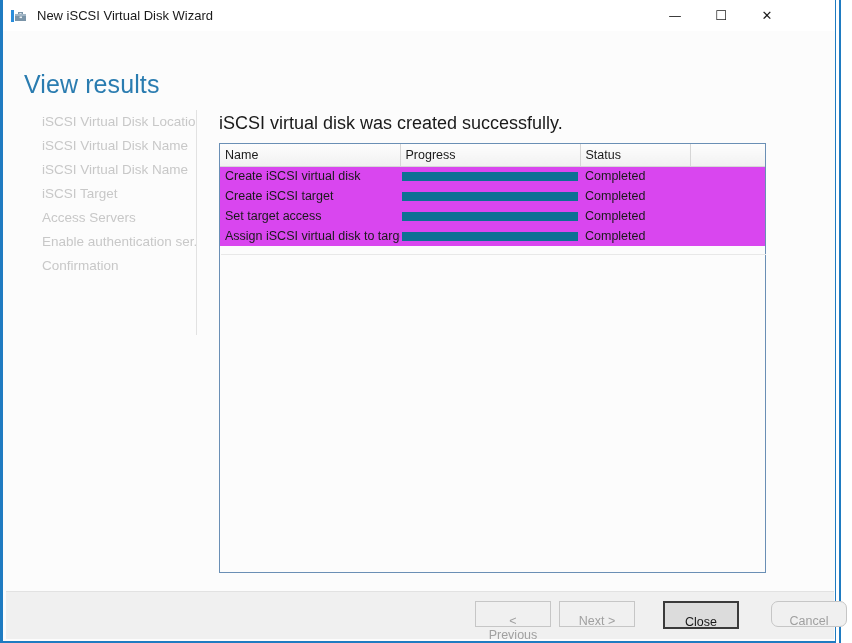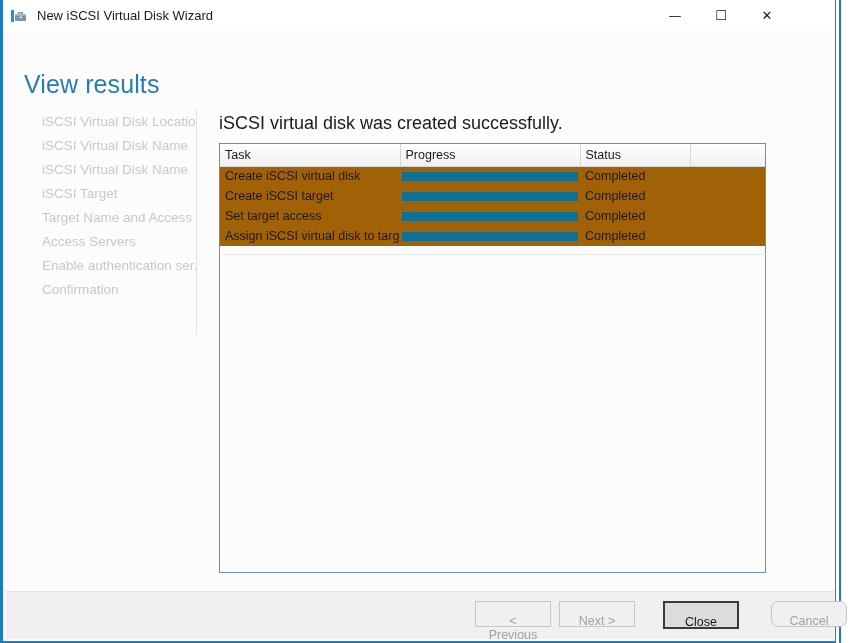--- a/index.html
+++ b/index.html
@@ -184,21 +184,21 @@
   #results-table th.col-last { border-right: none; }
   #results-table td {
     height: 20px;
     font-size: 12.5px;
     color: #1a1a1a;
     padding: 0 0 0 5px;
     box-sizing: border-box;
     overflow: hidden;
     white-space: nowrap;
     vertical-align: middle;
-    background: #a16207;
+    background: #d946ef;
     margin-left: 34px;
   }
   #results-table td.cell-progress { padding: 0 2px 0 2px; }
   .progress-bar {
     height: 9px;
     background: #0d7094;
     width: 100%;
   }
   #table-bottom-rule {
     position: absolute;
@@ -278,40 +278,39 @@
     </button>
   </div>
 
   <div id="page-title">View results</div>
 
   <div id="sidebar">
     <div class="sidebar-item">iSCSI Virtual Disk Location</div>
     <div class="sidebar-item">iSCSI Virtual Disk Name</div>
     <div class="sidebar-item">iSCSI Virtual Disk Name</div>
     <div class="sidebar-item">iSCSI Target</div>
-    <div class="sidebar-item">Target Name and Access</div>
     <div class="sidebar-item">Access Servers</div>
     <div class="sidebar-item">Enable authentication ser...</div>
     <div class="sidebar-item">Confirmation</div>
   </div>
 
   <div id="content-panel">
     <div id="success-message">iSCSI virtual disk was created successfully.</div>
 
     <div id="results-box">
       <table id="results-table">
         <colgroup>
           <col style="width:180px">
           <col style="width:180px">
           <col style="width:110px">
           <col style="width:75px">
         </colgroup>
         <thead>
           <tr>
-            <th>Task</th>
+            <th>Name</th>
             <th>Progress</th>
             <th>Status</th>
             <th class="col-last"></th>
           </tr>
         </thead>
         <tbody>
           <tr>
             <td>Create iSCSI virtual disk</td>
             <td class="cell-progress">
               <div class="progress-bar"></div>

